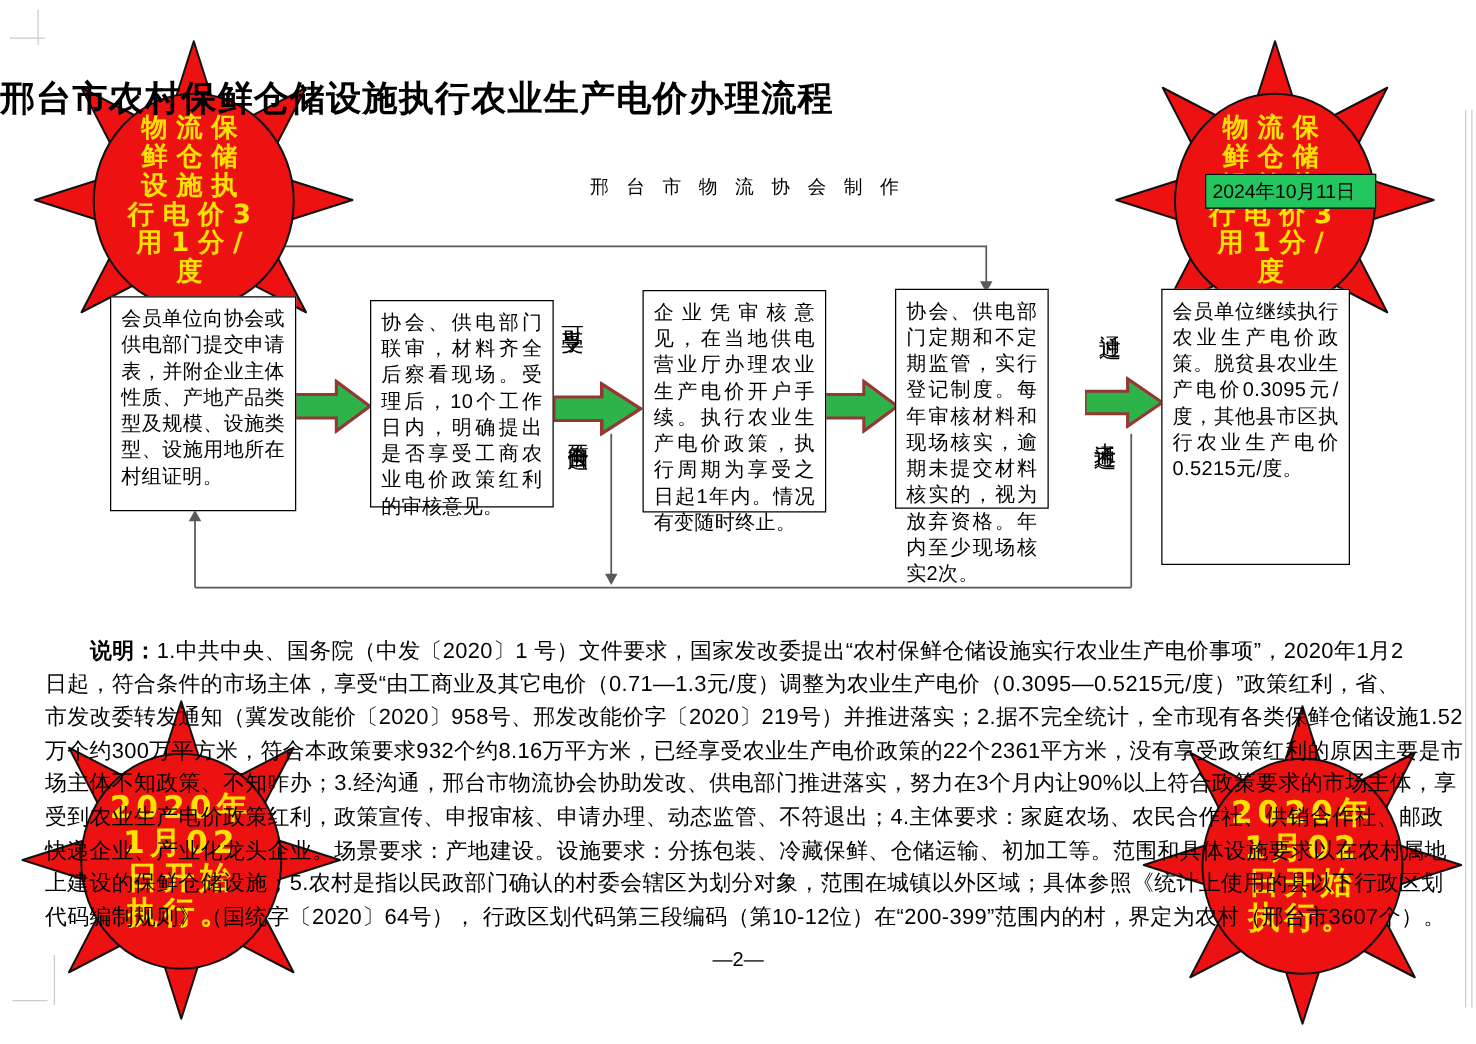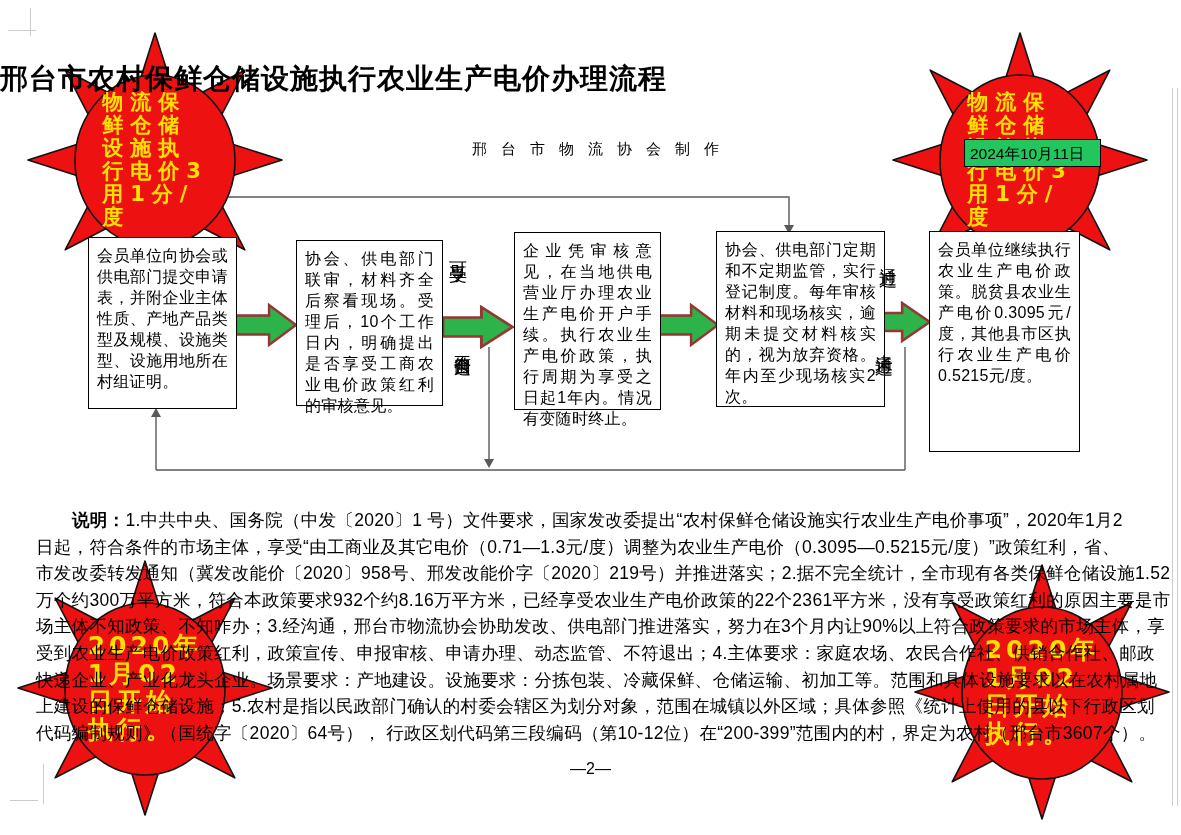--- a/index.html
+++ b/index.html
@@ -7,21 +7,21 @@
     position:relative;width:1181px;height:835px;background:#ffffff;overflow:hidden;
     font-family:"Liberation Sans","DejaVu Sans",sans-serif;color:#000;
   }
   
   .connectors{position:absolute;left:0;top:0;z-index:1;}
   
   .sun{position:absolute;width:260px;height:260px;z-index:2;}
   .sun-svg{position:absolute;left:0;top:0;}
   .sun-label{
     position:absolute;left:50%;top:50%;transform:translate(-50%,-50%);
-    color:#ffe100;font-weight:bold;text-align:left;white-space:nowrap;
+    color:#ffe100;font-weight:bold;text-align:center;white-space:nowrap;
     font-family:"DejaVu Sans",sans-serif;
   }
   .sun-label.top-style{font-size:21px;line-height:23px;letter-spacing:7px;}
   .sun-label.bottom-style{font-size:25px;line-height:28px;letter-spacing:4px;}
   
   .title{
     position:absolute;left:0;top:60px;width:1181px;margin:0;z-index:3;
     font-family:Liberation Sans, sans-serif;font-size:28px;font-weight:700;letter-spacing:1px;
   }
   .subtitle{
@@ -33,21 +33,21 @@
     background:#22c55e;border:1px solid #000;font-size:15.5px;line-height:27px;padding-left:5px;box-sizing:border-box;
   }
   
   .flow-box{
     position:absolute;z-index:3;background:#ffffff;border:1.3px solid #000;box-sizing:border-box;
     font-size:16px;line-height:21px;letter-spacing:0.3px;padding:7px 8px;text-align:justify;
   }
   .fb1{left:88px;top:237px;width:149px;height:172px;}
   .fb2{left:296px;top:240px;width:147px;height:166px;}
   .fb3{left:514px;top:232px;width:147px;height:178px;}
-  .fb4{left:716px;top:231px;width:169px;height:176px;}
+  .fb4{left:716px;top:231px;width:123px;height:176px;}
   .fb5{left:929px;top:231px;width:151px;height:221px;}
   .flow-arrow{position:absolute;z-index:2;}
   .fa1{left:236px;top:303px;}
   .fa2{left:443px;top:305px;}
   .fa3{left:658px;top:303px;}
   .fa4{left:868px;top:301px;}
   .v-label{
     position:absolute;z-index:3;writing-mode:vertical-rl;text-orientation:upright;
     font-size:18px;letter-spacing:2px;line-height:20px;
   }

